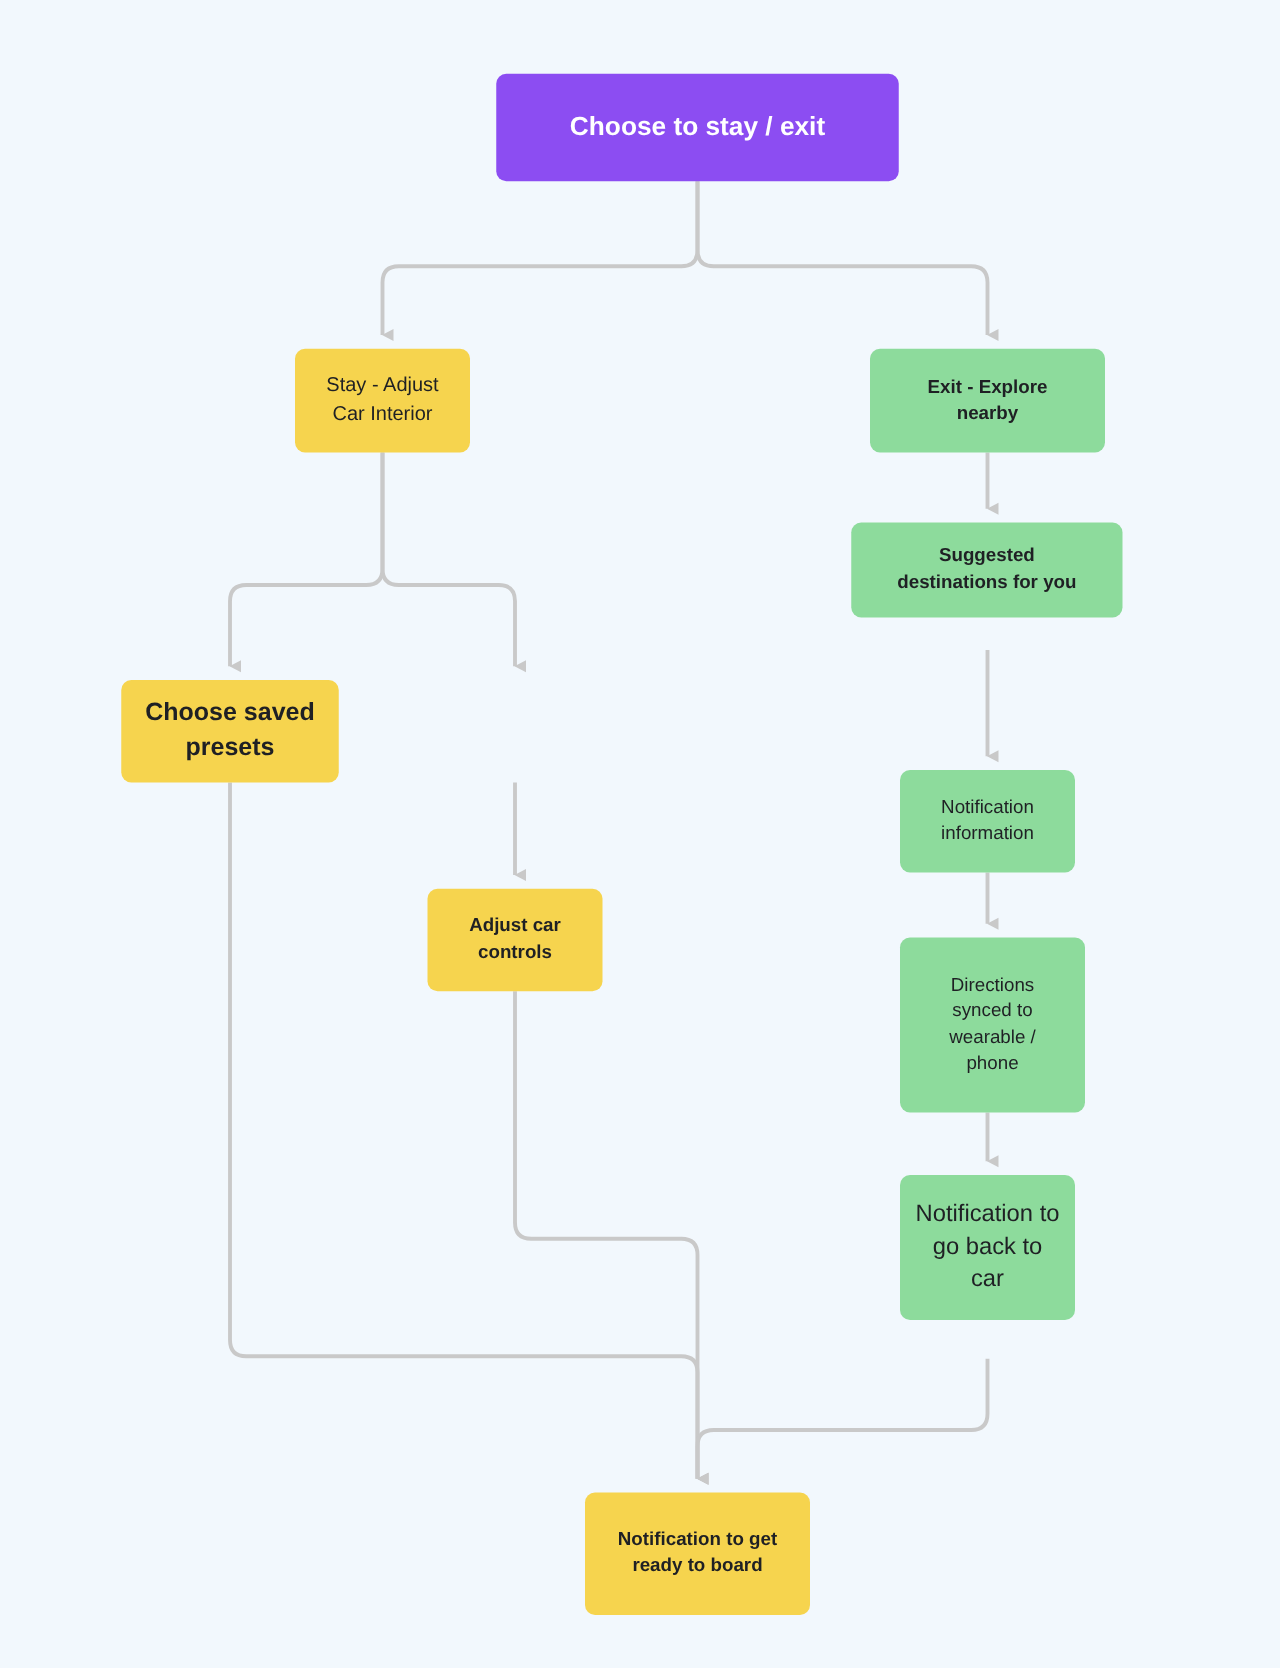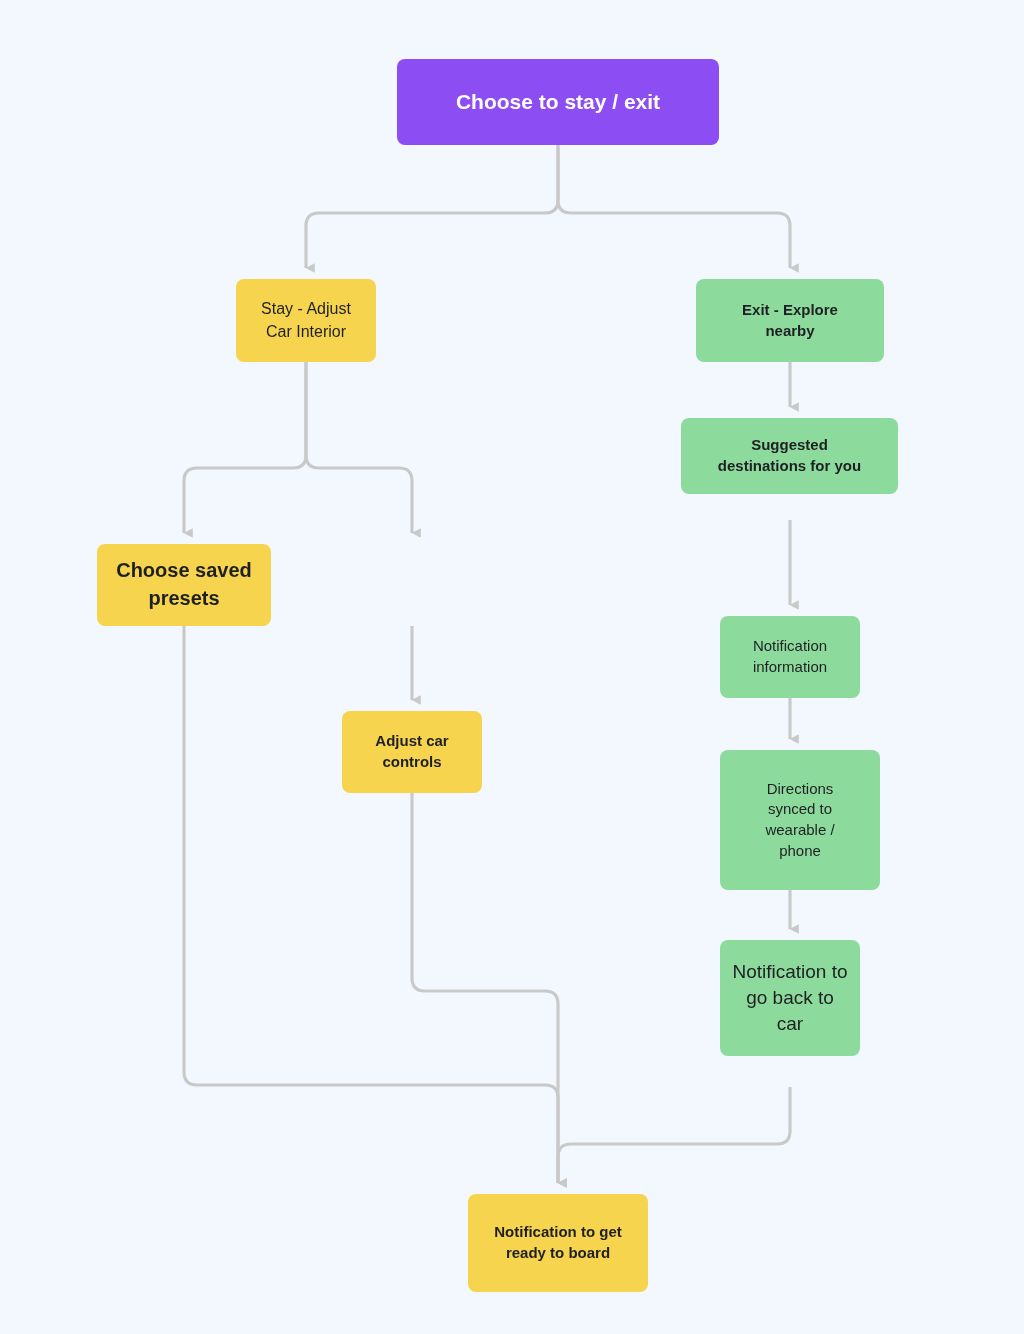--- a/index.html
+++ b/index.html
@@ -84,21 +84,21 @@
   <div class="node" style="left: 720px; top: 616px; width: 140px; height: 82px; background: rgb(141, 219, 156); color: rgb(31, 32, 36); font-size: 15px; font-weight: 400;">
     <span class="txt">Notification
 information</span>
   </div>
 
   <div class="node" style="left: 342px; top: 711px; width: 140px; height: 82px; background: rgb(246, 212, 78); color: rgb(31, 32, 36); font-size: 15px; font-weight: 700;">
     <span class="txt">Adjust car
 controls</span>
   </div>
 
-  <div class="node" style="left: 720px; top: 750px; width: 160px; height: 140px; background: rgb(141, 219, 156); color: rgb(31, 32, 36); font-size: 15px; font-weight: 400;">
+  <div class="node" style="left: 720px; top: 750px; width: 148px; height: 140px; background: rgb(141, 219, 156); color: rgb(31, 32, 36); font-size: 15px; font-weight: 400;">
     <span class="txt">Directions
 synced to
 wearable /
 phone</span>
   </div>
 
   <div class="node" style="left: 720px; top: 940px; width: 140px; height: 116px; background: rgb(141, 219, 156); color: rgb(31, 32, 36); font-size: 19px; font-weight: 400;">
     <span class="txt">Notification to
 go back to
 car</span>

